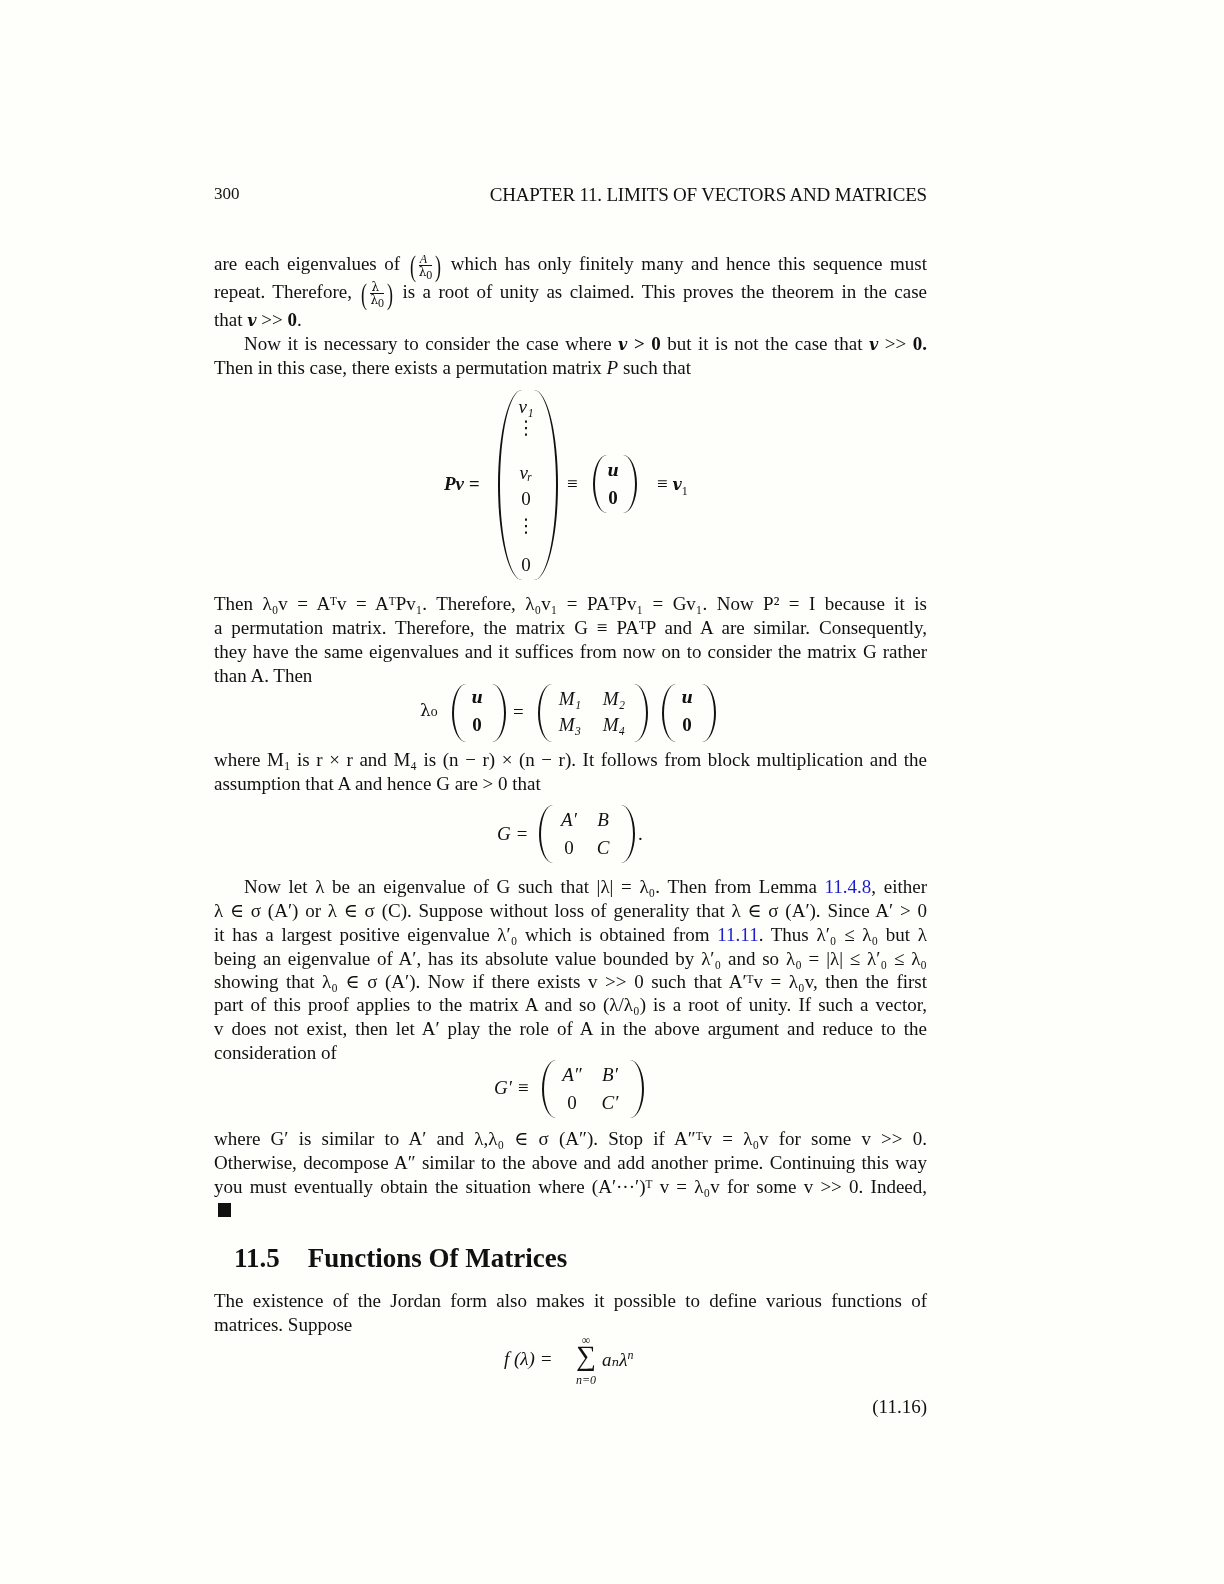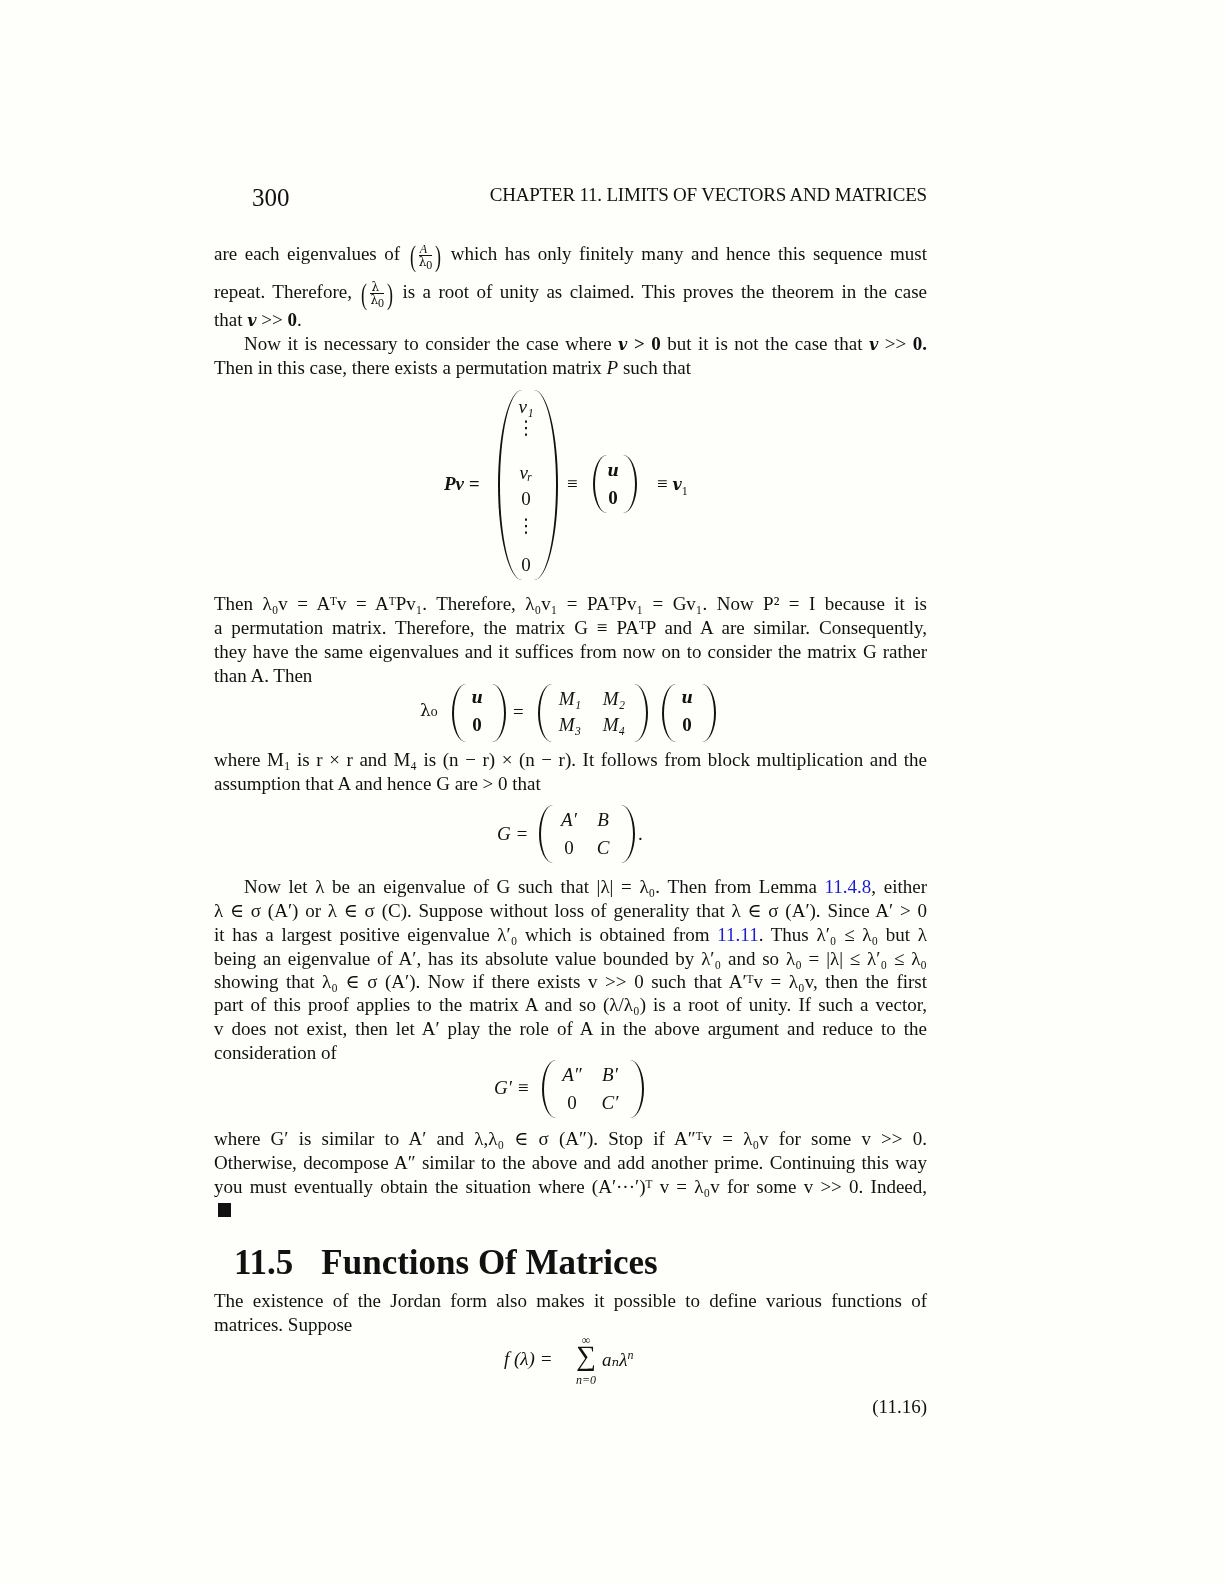--- a/index.html
+++ b/index.html
@@ -14,41 +14,41 @@
   .abs { position: absolute; }
   .line { position: absolute; left: 0; width: 713px; white-space: nowrap; line-height: 24px; }
   .just { text-align: justify; text-align-last: justify; }
   .ind { padding-left: 30px; box-sizing: border-box; }
   i, .it { font-style: italic; }
   .bv { font-style: italic; font-weight: bold; font-family: "DejaVu Serif", serif; font-size: 16px; }
   .b { font-weight: bold; }
   sub, sup { font-size: 12px; line-height: 0; }
   .lam { font-family: "DejaVu Serif", serif; font-size: 17px; }
   .link { color: #1c1ccf; }
-  .header-num { position: absolute; left: 0; top: 184px; font-size: 25px; margin-left: 38px; }
+  .header-num { position: absolute; left: 0; top: 184px; font-size: 17px; }
   .header-title { position: absolute; right: 0; top: 184px; font-size: 19px; letter-spacing: -0.2px; }
   .frac { display: inline-block; vertical-align: middle; text-align: center; font-size: 12px; line-height: 12px; margin: 0 1px; }
   .frac .num { display: block; border-bottom: 1px solid #111; padding: 0 1px; font-style: italic; }
   .frac .den { display: block; }
   .paren { font-size: 30px; font-weight: 100; vertical-align: middle; line-height: 0; transform: scaleX(0.6); display: inline-block; }
   .bigparen { position: absolute; border: 2px solid #111; border-top: none; border-bottom: none; }
   .cell { position: absolute; text-align: center; }
-  .heading { position: absolute; left: 20px; top: 1243px; font-size: 35px; font-weight: bold; }
+  .heading { position: absolute; left: 20px; top: 1243px; font-size: 27px; font-weight: bold; }
   .heading .num { margin-right: 28px; }
   .qed { display: inline-block; width: 13px; height: 14px; background: #111; vertical-align: -1px; margin-left: 4px; }
 </style>
 </head>
 <body>
 
 <div class="page">
 
   <div class="header-num">300</div>
   <div class="header-title">CHAPTER 11.  LIMITS OF VECTORS AND MATRICES</div>
 
-  <div class="line just" style="top:242px;">
+  <div class="line just" style="top:252px;">
     <span>are each eigenvalues of</span>
     <span class="paren">(</span><span class="frac"><span class="num">A</span><span class="den"><span class="lam" style="font-size:12px">λ</span><sub>0</sub></span></span><span class="paren">)</span>
     <span>which has only finitely many and hence this sequence must</span>
   </div>
   <div class="line just" style="top:280px;">
     <span>repeat. Therefore,</span>
     <span class="paren">(</span><span class="frac"><span class="num"><span class="lam" style="font-size:12px;font-style:normal">λ</span></span><span class="den"><span class="lam" style="font-size:12px">λ</span><sub>0</sub></span></span><span class="paren">)</span>
     <span>is a root of unity as claimed. This proves the theorem in the case</span>
   </div>
   <div class="line" style="top:308px;">

